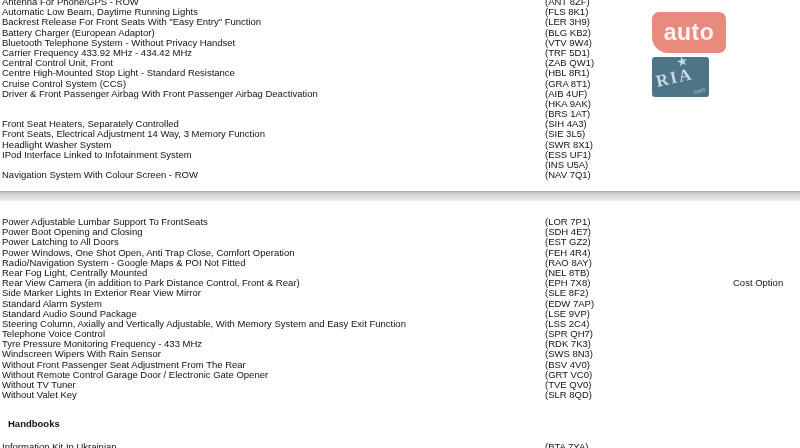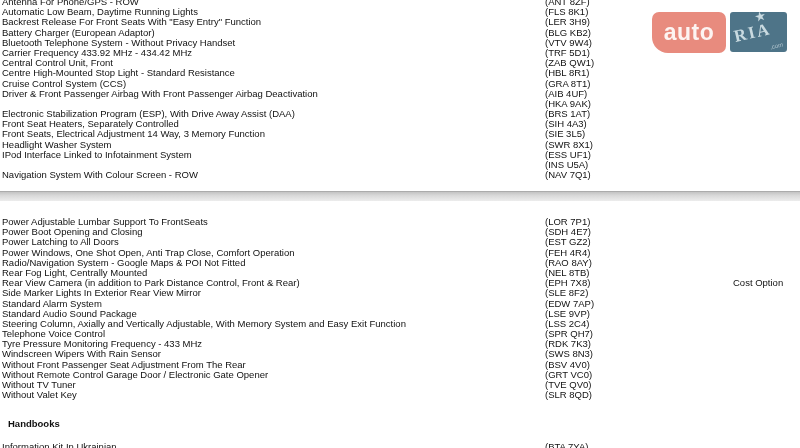--- a/index.html
+++ b/index.html
@@ -23,21 +23,21 @@
   #handbooks .rows-inner { margin-top: 13px; }
 
   
   #divider {
     position: absolute; top: 191px; left: 0; width: 800px; height: 9px;
     border-top: 1px solid #ababab;
     background: linear-gradient(180deg, #c3c3c3 0%, #d9d9d9 40%, #ececec 100%);
   }
 
   
-  #logo { position: absolute; top: 12px; left: 652px; display: flex; gap: 4px; cursor: pointer; }
+  #logo { position: absolute; top: 12px; left: 652px; display: flex; gap: 4px; cursor: pointer; flex-direction: column; }
   .logo-auto {
     width: 74px; height: 41px;
     border-radius: 7px 7px 7px 16px;
     display: flex; align-items: center; justify-content: center;
     font-weight: bold; font-size: 23px; letter-spacing: 0.5px;
     color: #fdf4f2;
   }
   .logo-ria {
     width: 57px; height: 40px;
     border-radius: 3px;
@@ -84,21 +84,21 @@
     <div class="row"><span class="label">Automatic Low Beam, Daytime Running Lights</span><span class="code">(FLS 8K1)</span></div>
     <div class="row"><span class="label">Backrest Release For Front Seats With "Easy Entry" Function</span><span class="code">(LER 3H9)</span></div>
     <div class="row"><span class="label">Battery Charger (European Adaptor)</span><span class="code">(BLG KB2)</span></div>
     <div class="row"><span class="label">Bluetooth Telephone System - Without Privacy Handset</span><span class="code">(VTV 9W4)</span></div>
     <div class="row"><span class="label">Carrier Frequency 433.92 MHz - 434.42 MHz</span><span class="code">(TRF 5D1)</span></div>
     <div class="row"><span class="label">Central Control Unit, Front</span><span class="code">(ZAB QW1)</span></div>
     <div class="row"><span class="label">Centre High-Mounted Stop Light - Standard Resistance</span><span class="code">(HBL 8R1)</span></div>
     <div class="row"><span class="label">Cruise Control System (CCS)</span><span class="code">(GRA 8T1)</span></div>
     <div class="row"><span class="label">Driver &amp; Front Passenger Airbag With Front Passenger Airbag Deactivation</span><span class="code">(AIB 4UF)</span></div>
     <div class="row"><span class="code">(HKA 9AK)</span></div>
-    <div class="row"><span class="label">Electronic Stabilization Program (ESP), With Drive Away Assist (DAA)</span><span class="code">(BRS 1AT)</span></div>
+    <div class="row"><span class="code">(BRS 1AT)</span></div>
     <div class="row"><span class="label">Front Seat Heaters, Separately Controlled</span><span class="code">(SIH 4A3)</span></div>
     <div class="row"><span class="label">Front Seats, Electrical Adjustment 14 Way, 3 Memory Function</span><span class="code">(SIE 3L5)</span></div>
     <div class="row"><span class="label">Headlight Washer System</span><span class="code">(SWR 8X1)</span></div>
     <div class="row"><span class="label">IPod Interface Linked to Infotainment System</span><span class="code">(ESS UF1)</span></div>
     <div class="row"><span class="code">(INS U5A)</span></div>
     <div class="row"><span class="label">Navigation System With Colour Screen - ROW</span><span class="code">(NAV 7Q1)</span></div>
   </div>
 
 <div id="divider"></div>
 

